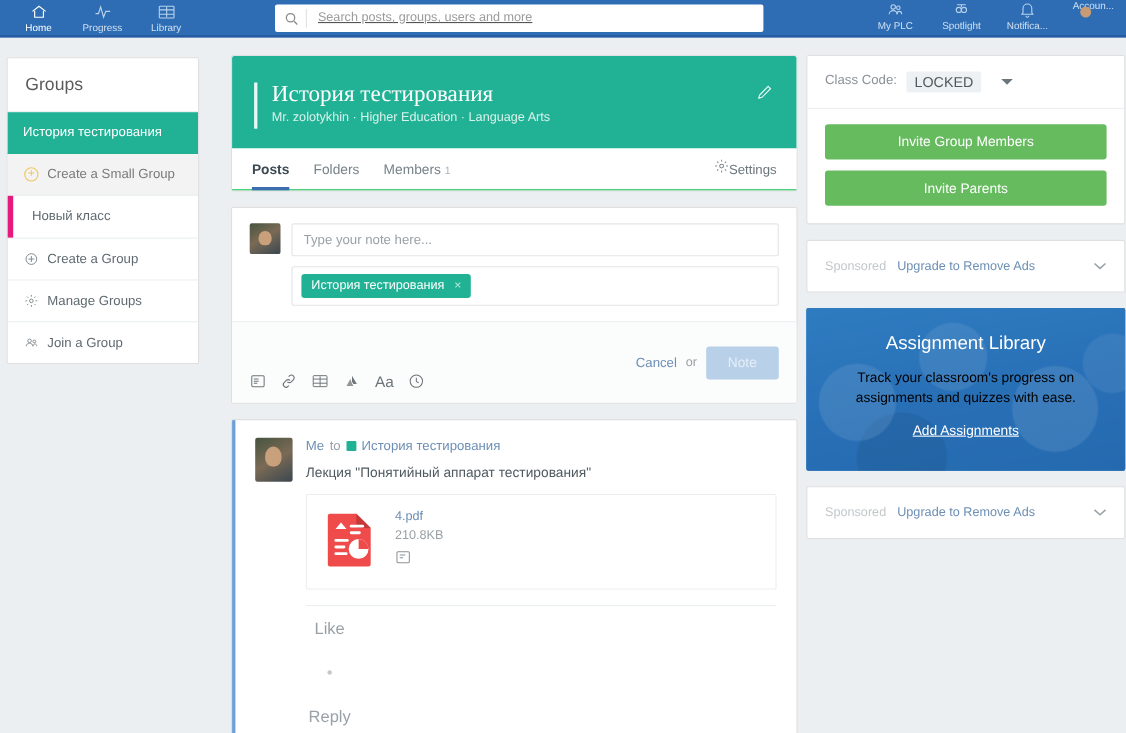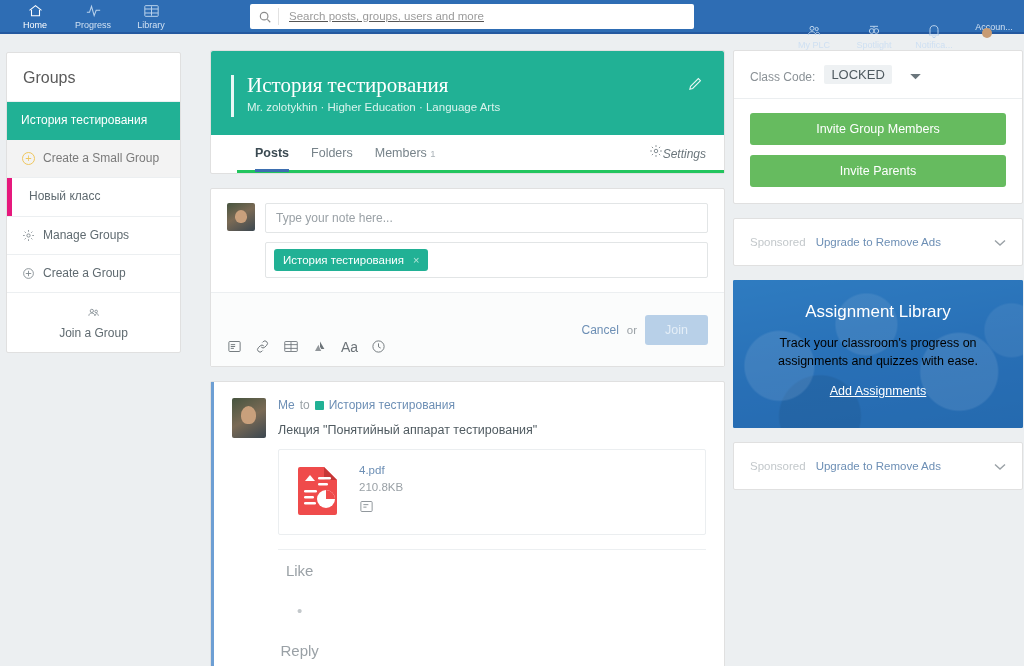--- a/index.html
+++ b/index.html
@@ -32,21 +32,21 @@
     padding: 0 8px;
   }
   .search-wrap .mag { flex: 0 0 auto; display: flex; align-items: center; padding-right: 6px;}
   .search-input {
     border: 0; outline: 0; width: 100%; font-size: 11.5px;
     font-family: "Liberation Sans", sans-serif; color: #555;
     border-left: 1px solid #e2e2e2; padding-left: 10px; height: 17px; line-height: 17px; text-decoration: underline;
   }
   .search-input::placeholder { color: #9b9b9b; }
   .nav-right { position: absolute; right: 0; top: 0; display: flex; align-items: flex-start; height: 34px; }
-  .nav-right .nav-item { width: 60px; margin-top: 22px; }
+  .nav-right .nav-item { width: 60px; }
   .avatar-nav {
     width: 24px; height: 24px; border-radius: 2px; margin: 0 auto 0;
     background: linear-gradient(150deg,#4a5a43 0%,#7b6a55 45%,#3d4a55 100%);
     position: relative; overflow: hidden;
   }
   .avatar-nav::after {
     content: ""; position: absolute; left: 7px; top: 6px; width: 10px; height: 10px;
     border-radius: 50%; background: #c79b74;
   }
   
@@ -58,21 +58,21 @@
   }
   .sidebar-title {
     font-size: 16px; color: #5a5a5a; padding: 16px 16px 14px 16px;
     border-bottom: 1px solid #eceff1;
   }
   .sb-item {
     position: relative; padding: 12px 14px; font-size: 12px; color: #5f6a70;
     border-bottom: 1px solid #eceff1; cursor: pointer;
     display: flex; align-items: center; gap: 7px; line-height: 1.1;
   }
-  .sb-item:last-child { border-bottom: 0; flex-direction: column; }
+  .sb-item:last-child { border-bottom: 0; }
   .sb-item.sel { background: #21b195; color: #fff; border-bottom-color: #21b195; }
   .sb-item.create-small { background: #f3f3f3; color: #7a7a7a; }
   .sb-stripe { position: absolute; left: 0; top: 0; bottom: 0; width: 5px; }
   .sb-item .glyph { width: 15px; display: inline-flex; justify-content: center; align-items: center; flex: 0 0 15px; }
   .plus-circle {
     width: 13px; height: 13px; border-radius: 50%; border: 1.4px solid #efc75e;
     color: #efc75e; font-size: 11px; line-height: 10px; text-align: center;
     display: inline-block;
   }
   
@@ -87,34 +87,34 @@
     opacity: .9;
   }
   .group-title {
     color: #fff; font-family: "Liberation Serif", serif; font-size: 21px; padding-left: 14px;
     line-height: 1.15;
   }
   .group-sub { color: #d8f3ec; font-size: 11.5px; padding-left: 14px; padding-top: 4px; }
   .edit-pencil { position: absolute; right: 20px; top: 24px; opacity: .9; cursor: pointer; }
   .tabbar {
     background: #fff; height: 38px; display: flex; align-items: center;
-    padding: 0 18px; position: relative; border-bottom: 3px solid #22c55e; margin-left: 26px;
+    padding: 0 18px; position: relative; border-bottom: 1px solid #22c55e;
   }
   .tab {
     font-size: 12.5px; color: #77838a; margin-right: 22px; height: 38px;
     line-height: 38px; cursor: pointer; position: relative;
   }
   .tab.active { color: #3b4a52; font-weight: bold; }
   .tab.active::after {
     content: ""; position: absolute; left: 0; right: 0; bottom: 0; height: 3px; background: #3d6fb0;
   }
   .tab .cnt { font-size: 9.5px; color: #aab2b7; font-weight: normal; }
   .settings-btn {
     position: absolute; right: 18px; top: 0; height: 38px; line-height: 38px;
-    font-size: 12px; color: #6b767c; cursor: pointer; display: flex; align-items: flex-start; gap: 0; font-style: italic;
+    font-size: 12px; color: #6b767c; cursor: pointer; display: flex; align-items: flex-start; gap: 0;
   }
   
   .composer { margin-top: 14px; }
   .ctabs { display: flex; border-bottom: 1px solid #e4e4e4; background: #fafbfb; }
   .ctab {
     font-size: 12px; color: #4a90c4; padding: 12px 16px; cursor: pointer;
     border-right: 1px solid #e8ebec; background: #fafbfb;
   }
   .ctab.active { color: #3f4a50; font-weight: bold; background: #fff; border-bottom: 1px solid #fff; margin-bottom: -1px; }
   .ctab-filler { flex: 1; border-bottom: 0; background: #fafbfb; }
@@ -196,21 +196,21 @@
   .post-foot {
     display: flex; align-items: center; padding: 12px 18px 12px 0;
     margin: 14px 0 0 0; border-top: 1px solid #eceff1;
   }
   .act-list { display: flex; align-items: center; gap: 23px; font-size: 15px; color: #9aa1a6; flex-direction: column; }
   .act-list .a { cursor: pointer; }
   .act-list .dot { color: #c3c8cb; }
   .post-time { margin-left: auto; font-size: 11.5px; color: #9aa1a6; }
   
   .rail { position: absolute; left: 733px; top: 14px; width: 290px; }
-  .code-row { display: flex; align-items: flex-end; padding: 14px 16px; border-bottom: 1px solid #ebeef0; }
+  .code-row { display: flex; align-items: flex-start; padding: 14px 16px; border-bottom: 1px solid #ebeef0; }
   .code-label { font-size: 12px; color: #8a9196; }
   .code-val {
     font-size: 13px; color: #4f5a60; background: #eef1f3; padding: 2px 7px;
     border-radius: 2px; margin-left: 9px;
   }
   .code-caret { margin-left: 18px; cursor: pointer; }
   .invite-wrap { padding: 14px 16px 16px 16px; }
   .green-btn {
     display: block; width: 100%; background: #66bb5f; color: #fff; border: 0;
     border-radius: 3px; font-size: 12.5px; padding: 9px 0; cursor: pointer;
@@ -350,35 +350,35 @@
 
 
     <div class="sb-item">
       <span class="sb-stripe" style="background:#e6197d"></span>
       <span style="padding-left:8px">Новый класс</span>
     </div>
 
     <div class="sb-item">
       <span class="glyph">
         <svg width="13" height="13" viewBox="0 0 24 24" fill="none" stroke="#7d868c" stroke-width="1.6">
-          <circle cx="12" cy="12" r="3"></circle>
-          <path d="M12 2v3M12 19v3M2 12h3M19 12h3M4.9 4.9l2.1 2.1M17 17l2.1 2.1M19.1 4.9L17 7M7 17l-2.1 2.1"></path>
-        </svg>
-      </span>
-      <span>Manage Groups</span>
+          <circle cx="12" cy="12" r="9"></circle>
+            <path d="M12 7v10M7 12h10"></path>
+        </svg>
+      </span>
+      <span>Create a Group</span>
     </div>
 
     <div class="sb-item">
       <span class="glyph">
         <svg width="13" height="13" viewBox="0 0 24 24" fill="none" stroke="#7d868c" stroke-width="1.6">
-          <circle cx="12" cy="12" r="9"></circle>
-            <path d="M12 7v10M7 12h10"></path>
-        </svg>
-      </span>
-      <span>Create a Group</span>
+          <circle cx="12" cy="12" r="3"></circle>
+          <path d="M12 2v3M12 19v3M2 12h3M19 12h3M4.9 4.9l2.1 2.1M17 17l2.1 2.1M19.1 4.9L17 7M7 17l-2.1 2.1"></path>
+        </svg>
+      </span>
+      <span>Manage Groups</span>
     </div>
 
     <div class="sb-item">
       <span class="glyph">
         <svg width="14" height="13" viewBox="0 0 24 24" fill="none" stroke="#7d868c" stroke-width="1.5">
           <circle cx="8" cy="9" r="3"></circle>
             <circle cx="16" cy="10" r="2.4"></circle>
           <path d="M2.5 18c0-3 2.4-5 5.5-5s5.5 2 5.5 5"></path>
             <path d="M14 18c0-2.3 1.2-3.8 3-3.8s3 1.5 3 3.8"></path>
         </svg>
@@ -469,21 +469,21 @@
           <span>
             <svg width="15" height="15" viewBox="0 0 24 24" fill="none" stroke="#6d7479" stroke-width="1.5">
               <circle cx="12" cy="12" r="9"></circle>
                 <path d="M12 7v5.5l3.5 2"></path>
             </svg>
           </span>
         </div>
         <div class="foot-right">
           <span class="cancel-link">Cancel</span>
           <span class="or-text">or</span>
-          <button class="post-btn">Join</button>
+          <button class="post-btn">Note</button>
         </div>
       </div>
     </div>
 
     <div class="card discussions">
 
       <div class="post">
         <span class="post-av"></span>
         <div class="post-body">
           <div class="post-meta">

